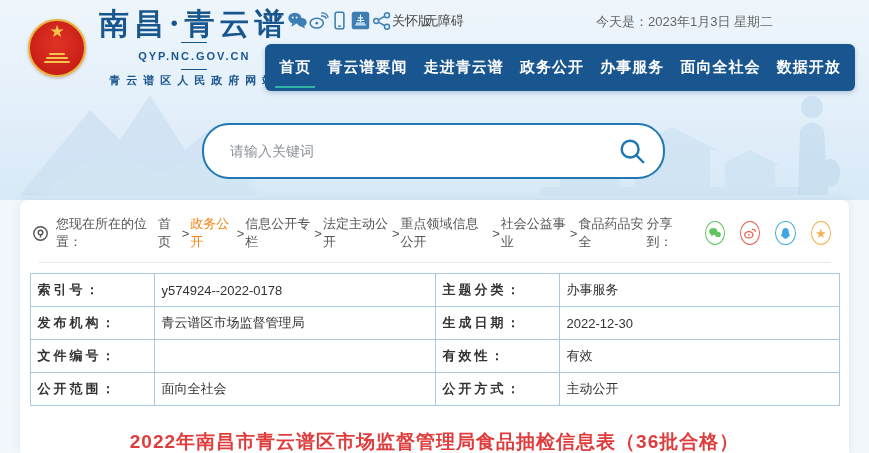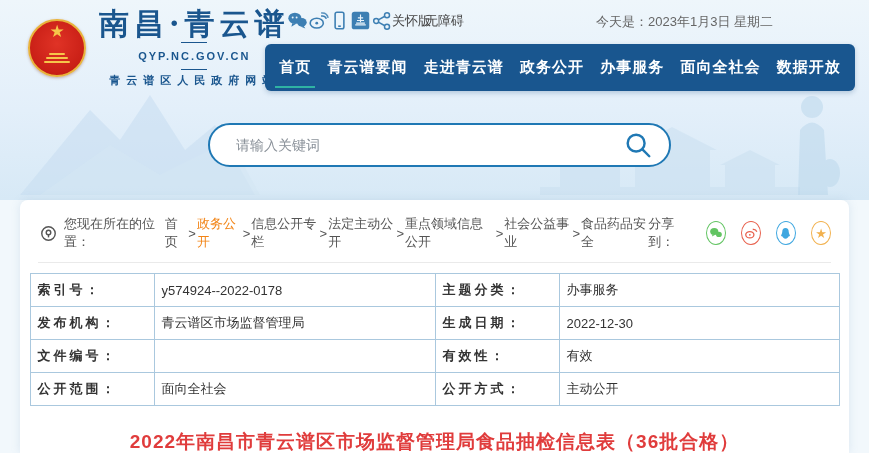--- a/index.html
+++ b/index.html
@@ -38,34 +38,34 @@
   .date-text { position:absolute; left:596px; top:13px; font-size:13px; color:#666; }
 
   .nav { position:absolute; left:265px; top:44px; width:590px; height:47px;
          background:#19568f; border-radius:6px; display:flex; align-items:center;
          justify-content:space-evenly; box-shadow:0 2px 5px rgba(30,80,130,.25); }
   .nav-item { color:#ffffff; font-size:15px; font-weight:bold; letter-spacing:1px;
               position:relative; padding:5px 2px; cursor:pointer; white-space:nowrap; }
   .nav-item.active::after { content:""; position:absolute; left:50%; transform:translateX(-50%);
               bottom:-6px; width:40px; height:2px; background:#2fb3a3; }
 
-  .search { position:absolute; left:208px; top:123px; width:463px; height:44px;
+  .search { position:absolute; left:202px; top:123px; width:463px; height:56px;
             background:#ffffff; border:2px solid #1f78b4; border-radius:27px;
             display:flex; align-items:center; }
   .search input { flex:1; border:none; outline:none; background:transparent;
                   margin-left:26px; font-size:14px; color:#333; font-family:"Liberation Sans",sans-serif; }
   .search input::placeholder { color:#8a9199; }
   .search .mag { margin-right:16px; width:30px; height:30px; cursor:pointer; }
 
   
   .card { position:absolute; left:20px; top:200px; width:829px; height:253px;
           background:#ffffff; border-radius:8px 8px 0 0; box-shadow:0 0 10px rgba(110,150,190,.18); }
 
   .bc-row { display:flex; justify-content:flex-end; align-items:center;
-            padding:15px 18px 11px 20px; }
+            padding:15px 18px 11px 12px; }
   .bc-left { display:flex; align-items:center; font-size:13px; color:#555; }
   .bc-left .pin { margin-right:7px; flex:0 0 auto; }
   .bc-item { cursor:pointer; }
   .bc-sep { margin:0 1px; color:#555; }
   .bc-hl { color:#f28416; }
   .share-box { display:flex; align-items:center; gap:15px; font-size:13px; color:#555; }
   .sc { width:24px; height:24px; border-radius:50%; display:flex; align-items:center;
         justify-content:center; cursor:pointer; background:#fff; }
   .sc-wechat { border:1px solid #62c462; }
   .sc-weibo  { border:1px solid #e8604c; }

